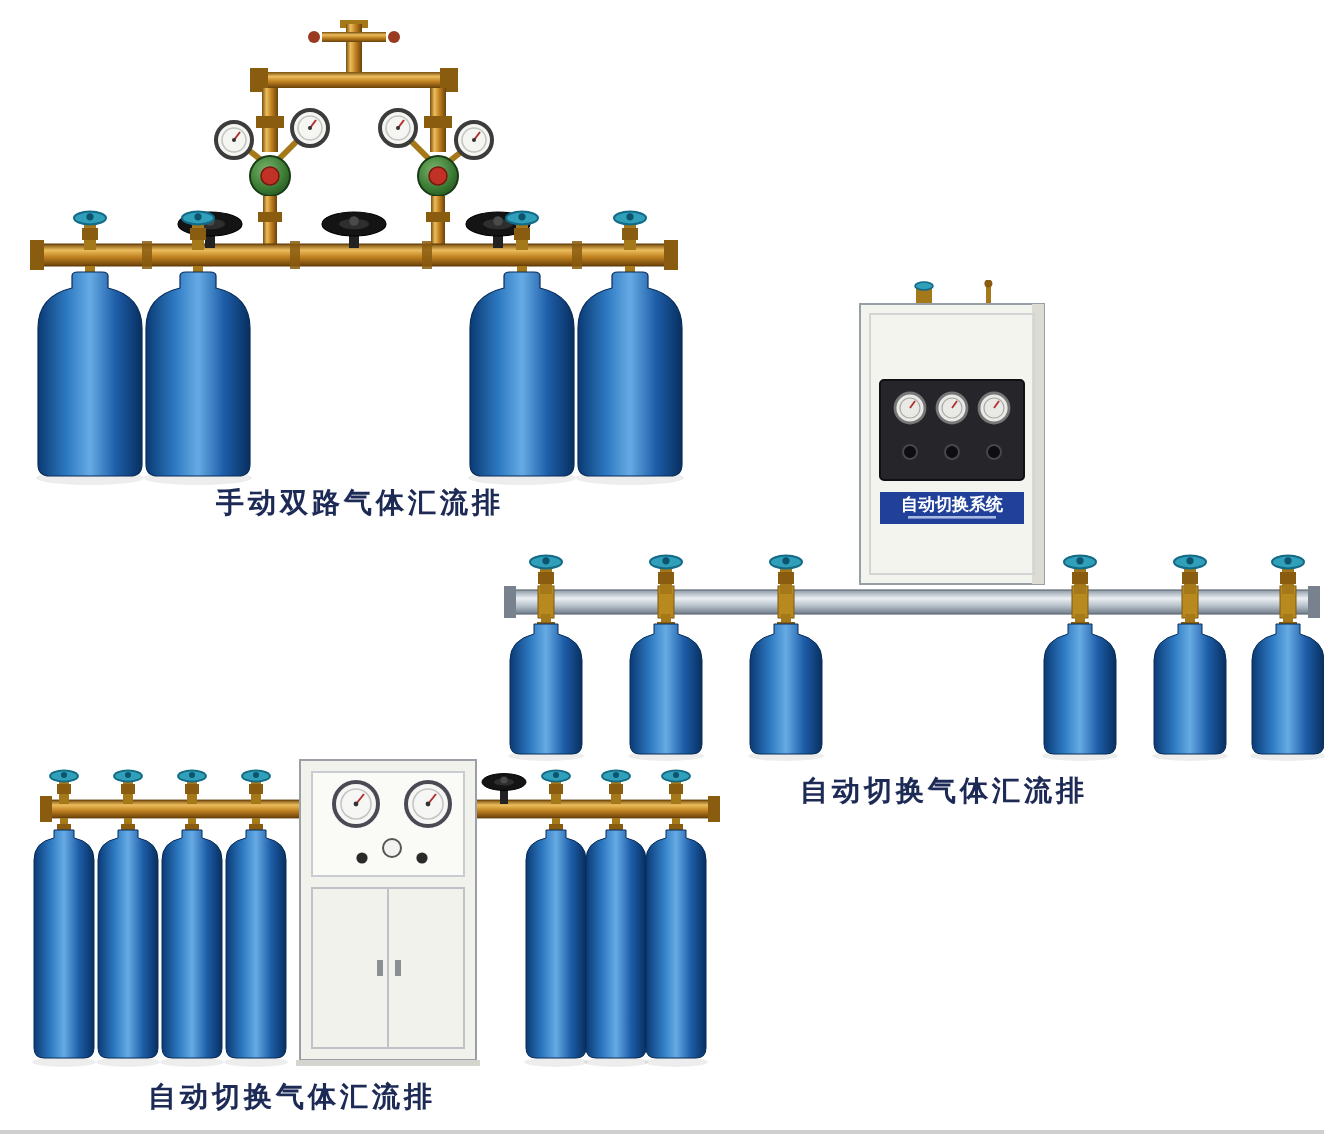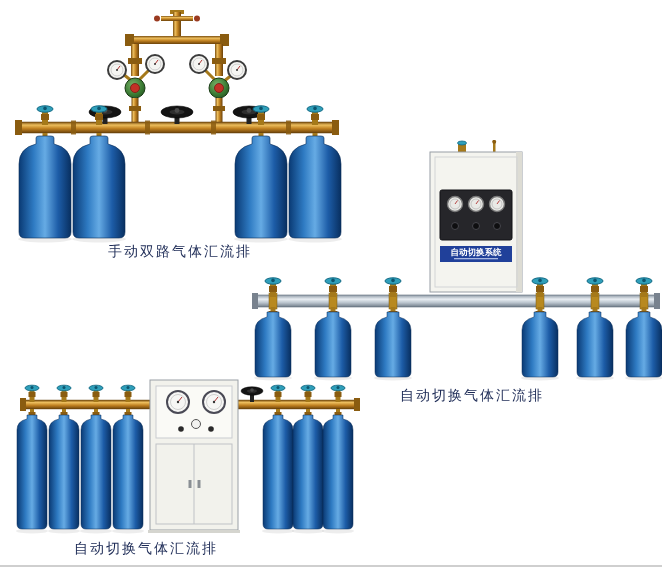--- a/index.html
+++ b/index.html
@@ -1,19 +1,19 @@
 <!DOCTYPE html>
 <html><head>
 <meta charset="utf-8">
 <style>
   html,body{margin:0;padding:0;background:#fff;}
   .stage{position:relative;width:662px;height:572px;background:#ffffff;overflow:hidden;
          font-family:"DejaVu Sans",sans-serif;}
   svg.illu{position:absolute;}
-  .caption{position:absolute;font-weight:normal;font-size:14px;letter-spacing:2px;
+  .caption{position:absolute;font-weight:bold;font-size:14px;letter-spacing:2px;
            color:#1c2a55;text-align:center;white-space:nowrap;}
   .bottom-line{position:absolute;left:0;top:565px;width:662px;height:2px;background:#cfcfcf;}
 </style>
 </head>
 <body>
 
 <div class="stage">
 
 <svg width="0" height="0" style="position:absolute">
   <defs>

